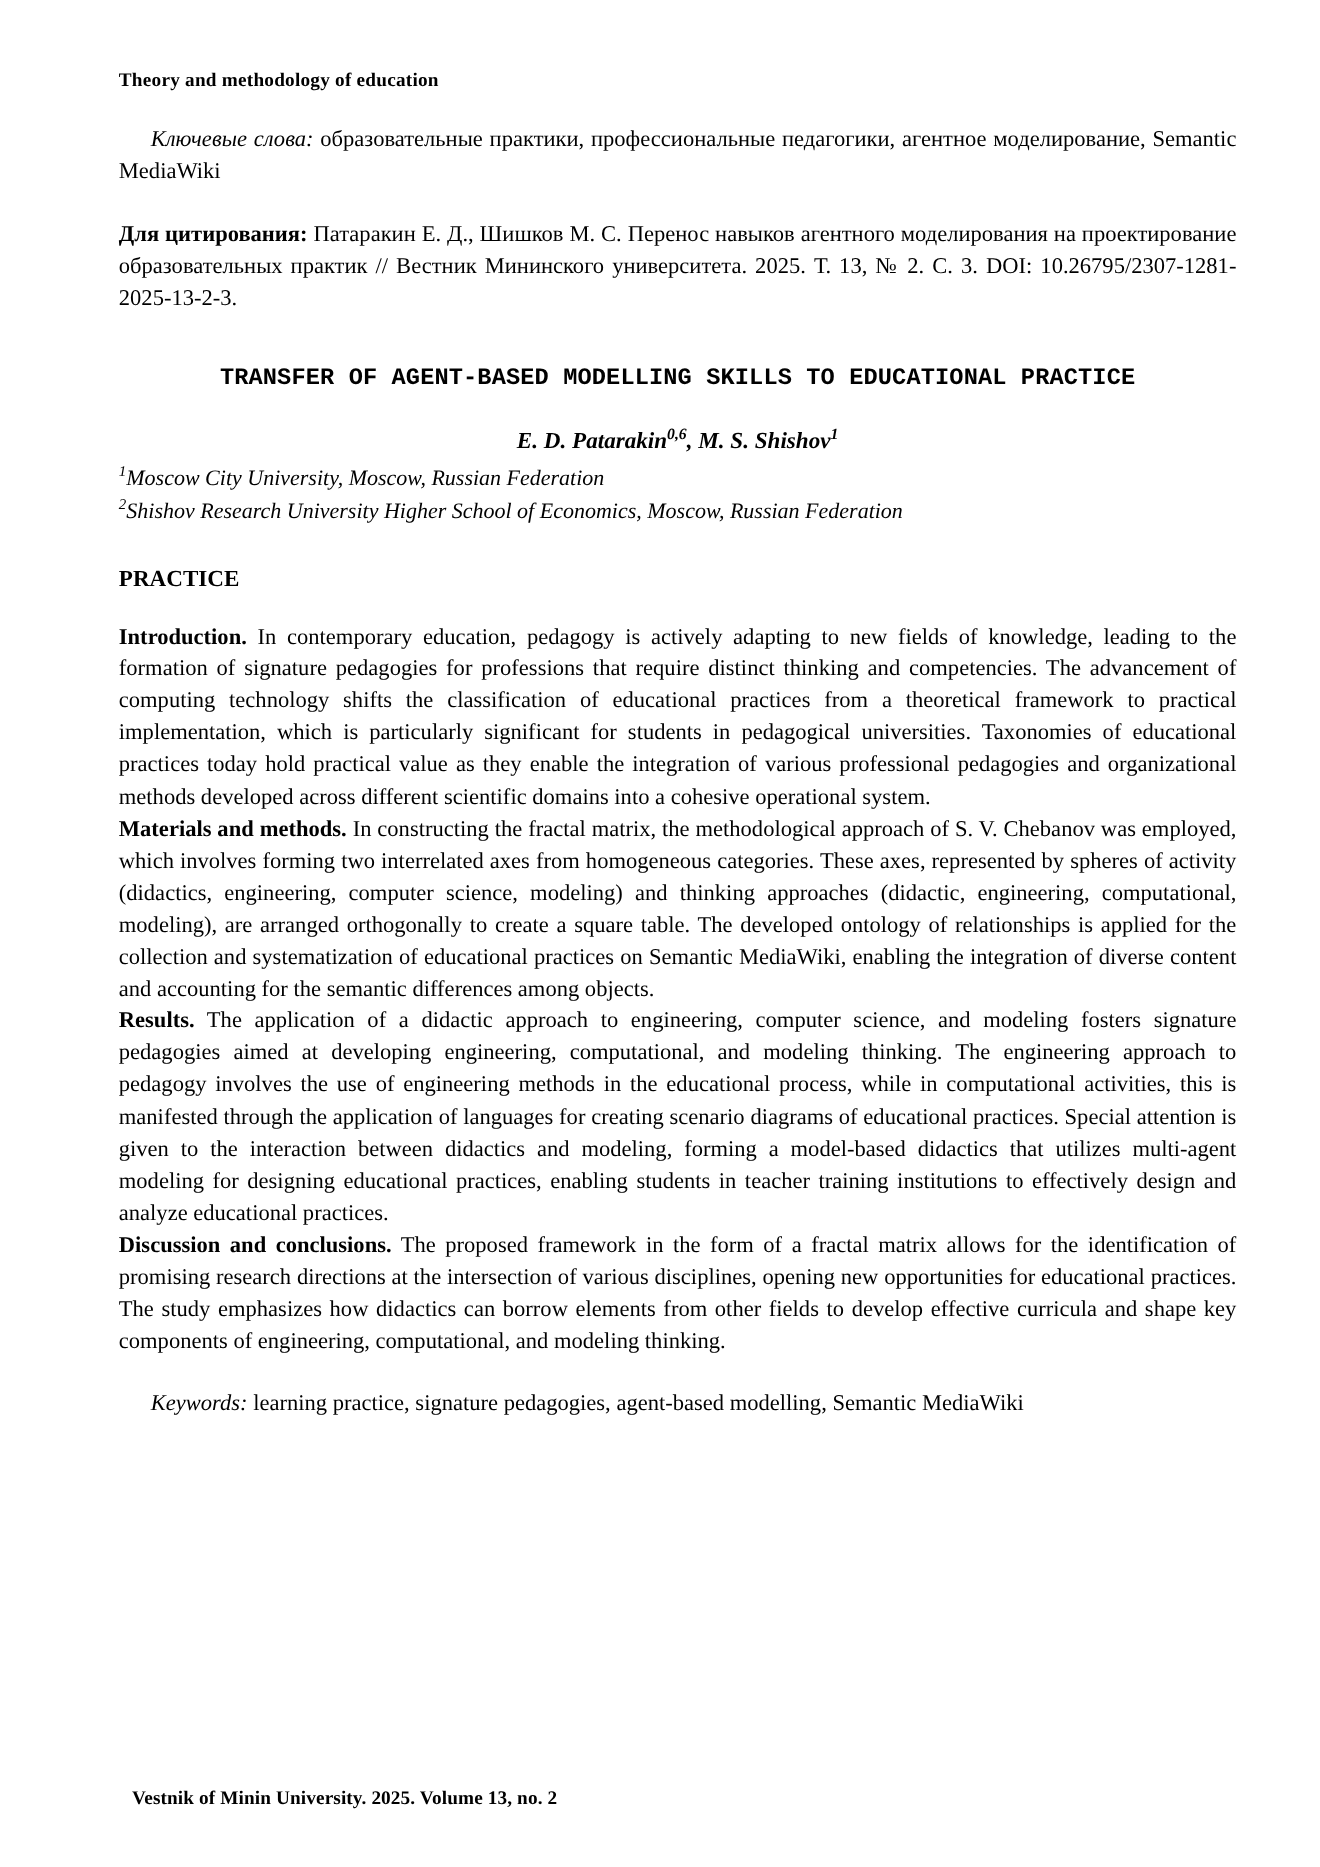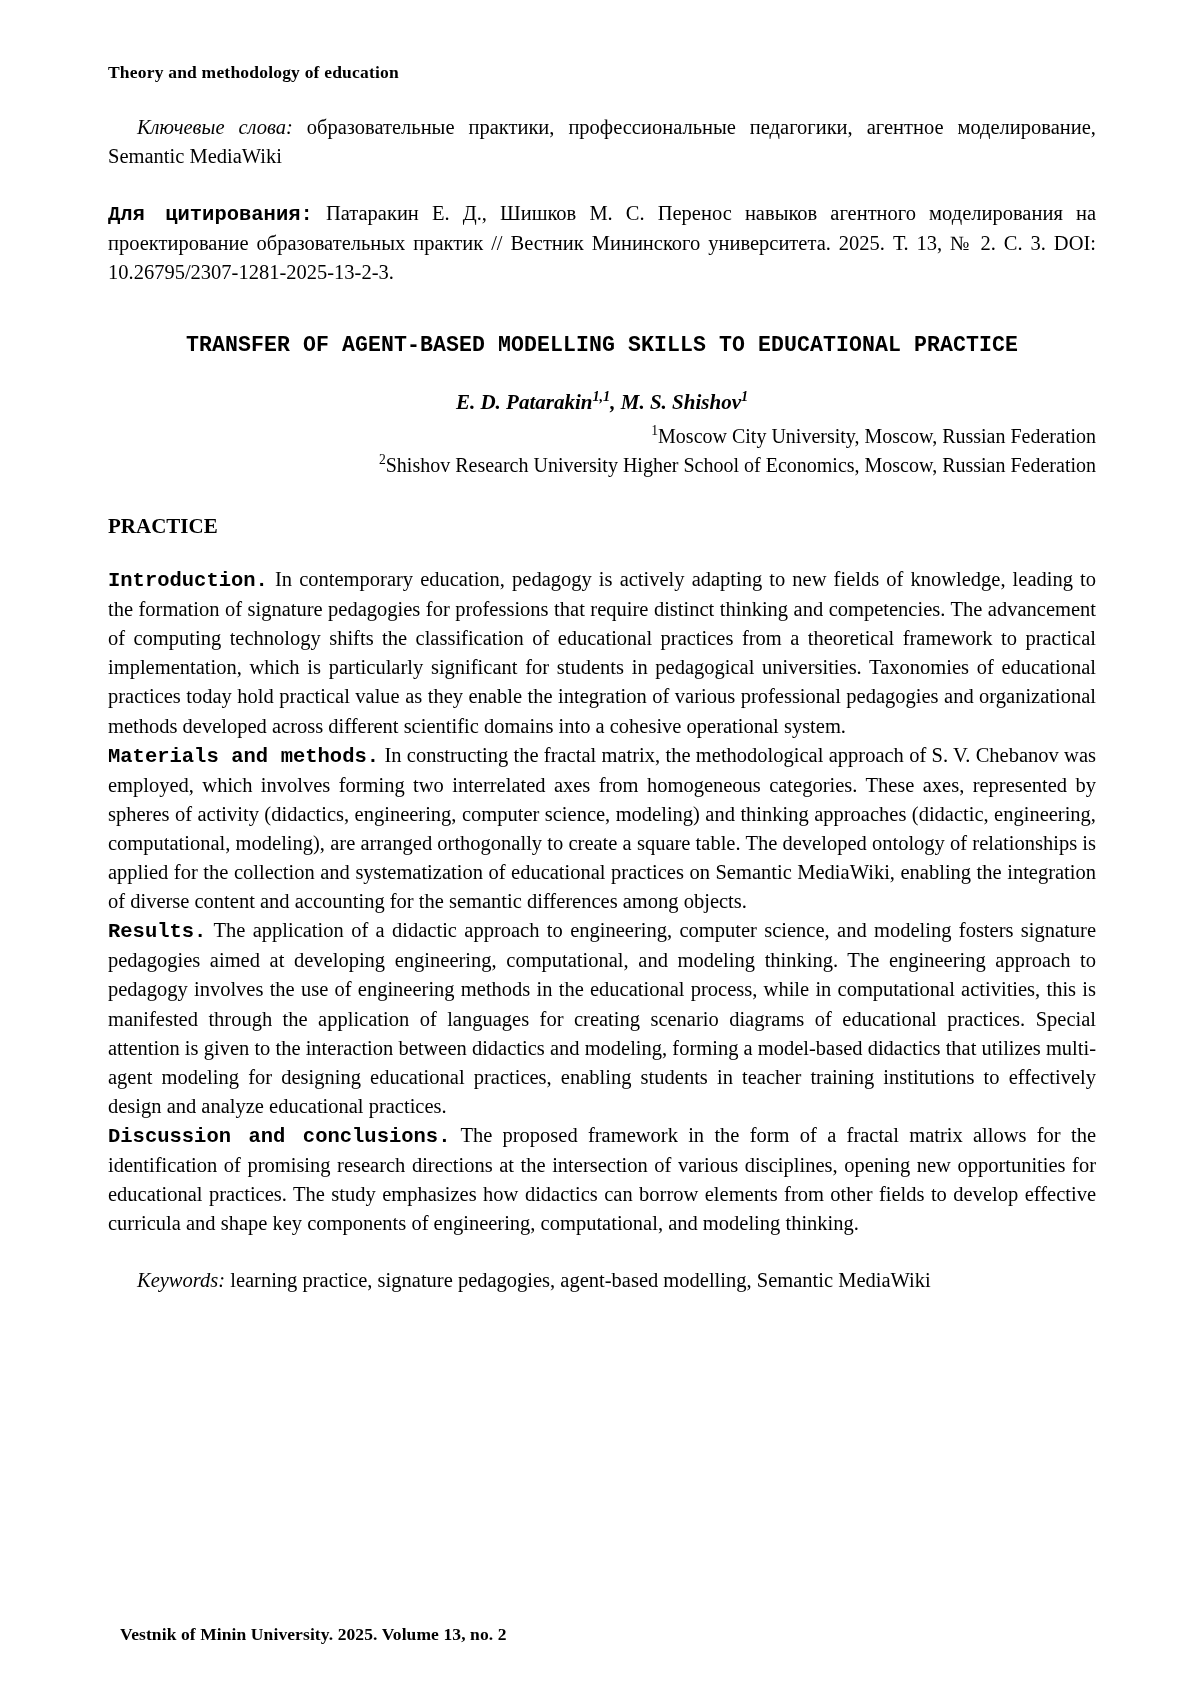--- a/index.html
+++ b/index.html
@@ -11,21 +11,21 @@
     width: 1200px;
     height: 1697px;
     font-family: "Liberation Serif", serif;
     color: #000000;
     position: relative;
   }
   .page {
     width: 1200px;
     height: 1697px;
     box-sizing: border-box;
-    padding: 62px 104px 40px 108px;
+    padding: 62px 76px 40px 108px;
     position: relative;
   }
   .running-head {
     font-family: "Liberation Serif", serif;
     font-weight: bold;
     font-size: 17.5px;
     letter-spacing: 0.2px;
     margin-bottom: 30px;
   }
   p {
@@ -37,21 +37,20 @@
   }
   .kw-block {
     margin-bottom: 28px;
   }
   .it {
     font-style: italic;
     margin-left: 29px;
   }
   .bd {
     font-weight: bold;
-    font-family: Liberation Mono, monospace;
   }
   .cite-block {
     margin-bottom: 42px;
   }
   .title {
     text-align: center;
     font-weight: bold;
     font-size: 21.5px;
     letter-spacing: 0.1px;
     margin: 10px 0 28px 0;
@@ -59,21 +58,22 @@
     font-family: Liberation Mono, monospace;
   }
   .authors {
     text-align: center;
     font-weight: bold;
     font-style: italic;
     font-size: 21px;
     margin-bottom: 6px;
   }
   .affil {
-    text-align: right;
+    text-align: left;
+    font-style: italic;
     font-size: 20px;
     line-height: 1.45;
   }
   .sup {
     font-size: 0.68em;
     vertical-align: super;
   }
   .abstract-head {
     font-weight: bold;
     font-size: 21px;
@@ -105,21 +105,21 @@
   <div class="kw-block">
     <p><span class="it">Ключевые слова:</span><span> образовательные практики, профессиональные педагогики, агентное моделирование, Semantic MediaWiki</span></p>
   </div>
 
   <div class="cite-block">
     <p><span class="bd">Для цитирования:</span><span> Патаракин Е. Д., Шишков М. С. Перенос навыков агентного моделирования на проектирование образовательных практик // Вестник Мининского университета. 2025. Т. 13, № 2. С. 3. DOI: 10.26795/2307-1281-2025-13-2-3.</span></p>
   </div>
 
   <div class="title">TRANSFER OF AGENT-BASED MODELLING SKILLS TO EDUCATIONAL PRACTICE</div>
 
-  <div class="authors"><span>E. D. Patarakin</span><span class="sup">1,1</span><span>, </span><span>M. S. Shishov</span><span class="sup">1</span></div>
+  <div class="authors"><span>E. D. Patarakin</span><span class="sup">0,6</span><span>, </span><span>M. S. Shishov</span><span class="sup">1</span></div>
 
   <div class="affil"><span class="sup">1</span><span>Moscow City University, Moscow, Russian Federation</span></div>
   <div class="affil"><span class="sup">2</span><span>Shishov Research University Higher School of Economics, Moscow, Russian Federation</span></div>
 
   <div class="abstract-head">PRACTICE</div>
 
   <div class="abstract-body">
     <p><span class="bd">Introduction.</span><span> In contemporary education, pedagogy is actively adapting to new fields of knowledge, leading to the formation of signature pedagogies for professions that require distinct thinking and competencies. The advancement of computing technology shifts the classification of educational practices from a theoretical framework to practical implementation, which is particularly significant for students in pedagogical universities. Taxonomies of educational practices today hold practical value as they enable the integration of various professional pedagogies and organizational methods developed across different scientific domains into a cohesive operational system.</span></p>
     <p><span class="bd">Materials and methods.</span><span> In constructing the fractal matrix, the methodological approach of S. V. Chebanov was employed, which involves forming two interrelated axes from homogeneous categories. These axes, represented by spheres of activity (didactics, engineering, computer science, modeling) and thinking approaches (didactic, engineering, computational, modeling), are arranged orthogonally to create a square table. The developed ontology of relationships is applied for the collection and systematization of educational practices on Semantic MediaWiki, enabling the integration of diverse content and accounting for the semantic differences among objects.</span></p>
     <p><span class="bd">Results.</span><span> The application of a didactic approach to engineering, computer science, and modeling fosters signature pedagogies aimed at developing engineering, computational, and modeling thinking. The engineering approach to pedagogy involves the use of engineering methods in the educational process, while in computational activities, this is manifested through the application of languages for creating scenario diagrams of educational practices. Special attention is given to the interaction between didactics and modeling, forming a model-based didactics that utilizes multi-agent modeling for designing educational practices, enabling students in teacher training institutions to effectively design and analyze educational practices.</span></p>

